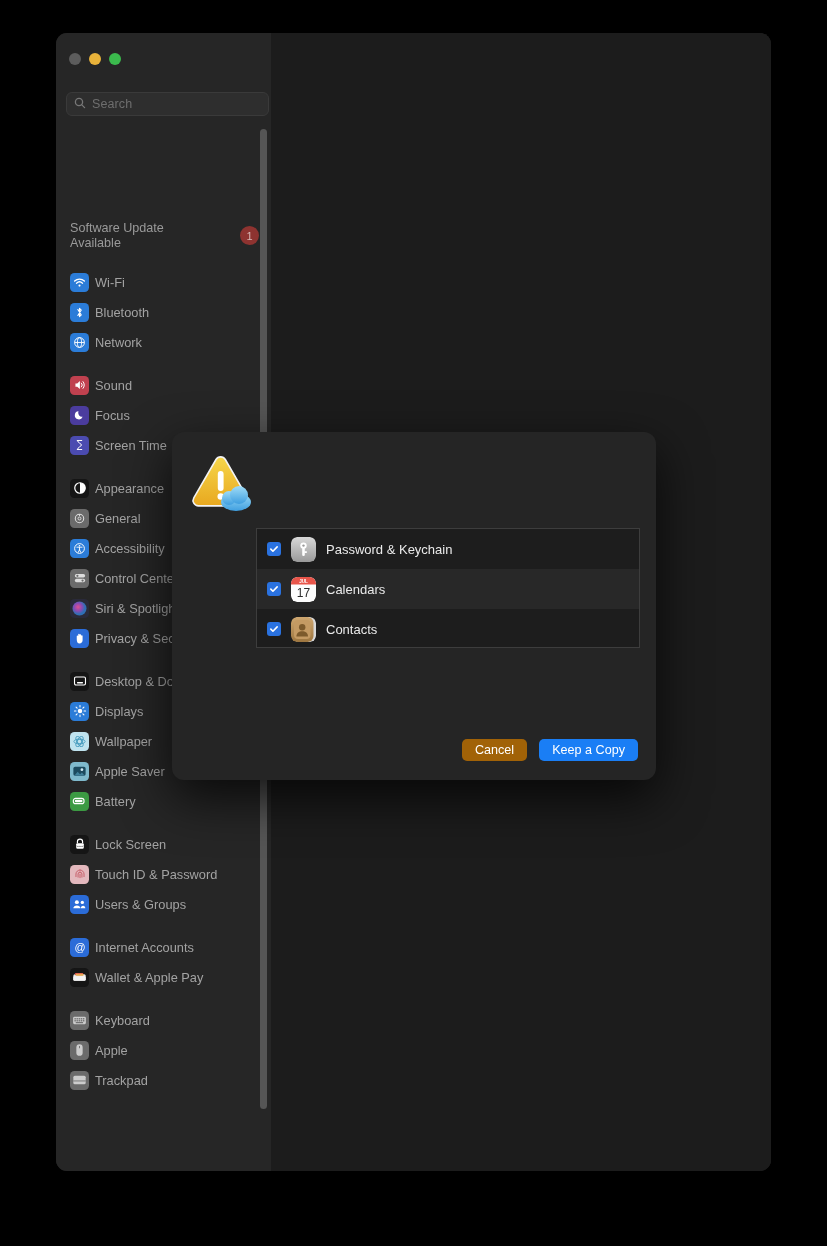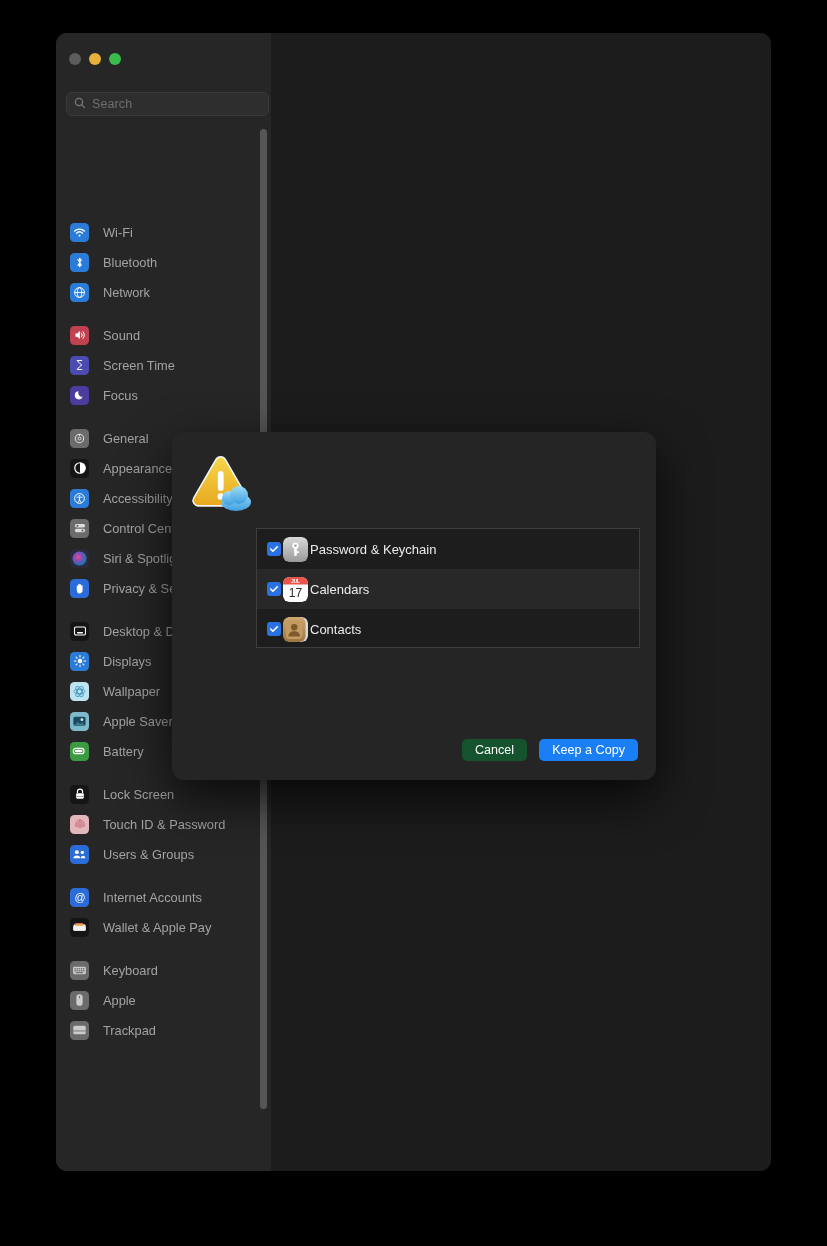--- a/index.html
+++ b/index.html
@@ -101,21 +101,21 @@
     font-weight: 500;
   }
 
   .nav-group { margin-bottom: 13px; }
 
   .nav-item {
     display: flex;
     align-items: center;
     height: 30px;
     padding-left: 14px;
-    gap: 14px;
+    gap: 6px;
     text-align: center;
   }
   .nav-item .lbl {
     color: #a3a3a3;
     font-size: 12.8px;
     white-space: nowrap;
   }
 
   
   .ico {
@@ -201,21 +201,21 @@
     height: 120px;
     border: 1px solid #3d3d3d;
     background: #1d1d1d;
     overflow: hidden;
   }
   .row {
     height: 40px;
     display: flex;
     align-items: center;
     padding-left: 10px;
-    gap: 2px;
+    gap: 10px;
   }
   .row.alt { background: #282828; }
 
   .chk {
     width: 14px; height: 14px;
     border-radius: 3px;
     background: #2a72e0;
     flex: 0 0 14px;
     display: flex;
     align-items: center;
@@ -249,21 +249,21 @@
     font-size: 12.6px;
     color: #ffffff;
     display: flex;
     align-items: center;
     justify-content: center;
     padding: 0 13px;
     border: none;
     font-family: "Liberation Sans", sans-serif;
     white-space: nowrap;
   }
-  .btn.cancel  { background: #14532d; }
+  .btn.cancel  { background: #a16207; }
   .btn.primary { background: #1a7ef5; }
 </style>
 </head>
 <body>
 
 <div id="window">
 
   <div id="sidebar">
 
     <div id="traffic-lights">
@@ -278,20 +278,24 @@
           <circle cx="5" cy="5" r="3.6" fill="none" stroke="#777" stroke-width="1.3"></circle>
           <line x1="7.6" y1="7.6" x2="10.6" y2="10.6" stroke="#777" stroke-width="1.3" stroke-linecap="round"></line>
         </svg>
       </span>
       <span class="ph">Search</span>
     </div>
 
     <div id="nav">
       <div class="nav-spacer-top"></div>
 
+      <div class="nav-update">
+        <span class="lbl">Software Update Available</span>
+        <span class="badge">1</span>
+      </div>
 
       <div class="nav-group">
         <div class="nav-item">
           <span class="ico" style="background:#2b7cd8">
             <svg width="13" height="13" viewBox="0 0 16 16">
                 <path d="M2 6.2a9 9 0 0 1 12 0" fill="none" stroke="#fff" stroke-width="1.7" stroke-linecap="round"></path>
                 <path d="M4.3 8.8a5.6 5.6 0 0 1 7.4 0" fill="none" stroke="#fff" stroke-width="1.7" stroke-linecap="round"></path>
                 <circle cx="8" cy="11.8" r="1.3" fill="#fff"></circle>
               </svg>
           </span>
@@ -321,56 +325,56 @@
         <div class="nav-item">
           <span class="ico" style="background:#c0414f">
             <svg width="13" height="12" viewBox="0 0 16 14">
                 <path d="M3 5h2.2L8.5 2v10L5.2 9H3z" fill="#fff"></path>
                 <path d="M10.4 4.6a3.4 3.4 0 0 1 0 4.8M12.3 2.8a6 6 0 0 1 0 8.4" fill="none" stroke="#fff" stroke-width="1.2" stroke-linecap="round"></path>
               </svg>
           </span>
           <span class="lbl">Sound</span>
         </div>
         <div class="nav-item">
+          <span class="ico" style="background:#4b3c9e">
+            <svg width="12" height="12" viewBox="0 0 16 16">
+                <path d="M11.5 10.4A5.2 5.2 0 0 1 6 3.1a5.4 5.4 0 1 0 5.5 7.3z" fill="#fff"></path>
+              </svg>
+          </span>
+          <span class="lbl">Focus</span>
+        </div>
+        <div class="nav-item">
           <span class="ico" style="background:#4b4bb0">
             <svg width="11" height="12" viewBox="0 0 12 16">
                 <path d="M3 2h6M3 14h6M3.4 2.4c0 3 5.2 3.4 5.2 5.6 0 2.2-5.2 2.6-5.2 5.6" fill="none" stroke="#fff" stroke-width="1.3" stroke-linecap="round"></path>
               </svg>
           </span>
           <span class="lbl">Screen Time</span>
         </div>
-        <div class="nav-item">
-          <span class="ico" style="background:#4b3c9e">
-            <svg width="12" height="12" viewBox="0 0 16 16">
-                <path d="M11.5 10.4A5.2 5.2 0 0 1 6 3.1a5.4 5.4 0 1 0 5.5 7.3z" fill="#fff"></path>
-              </svg>
-          </span>
-          <span class="lbl">Focus</span>
-        </div>
       </div>
 
       <div class="nav-group">
+        <div class="nav-item">
+          <span class="ico" style="background:#151515">
+            <svg width="14" height="14" viewBox="0 0 16 16">
+                <circle cx="8" cy="8" r="6" fill="none" stroke="#fff" stroke-width="1.4"></circle>
+                <path d="M8 2a6 6 0 0 1 0 12z" fill="#fff"></path>
+              </svg>
+          </span>
+          <span class="lbl">Appearance</span>
+        </div>
         <div class="nav-item">
           <span class="ico" style="background:#6b6b6b">
             <svg width="13" height="13" viewBox="0 0 16 16">
                 <circle cx="8" cy="8" r="5.2" fill="none" stroke="#ddd" stroke-width="1.3"></circle>
                 <circle cx="8" cy="8" r="1.8" fill="none" stroke="#ddd" stroke-width="1.2"></circle>
                 <line x1="8" y1="2.8" x2="8" y2="5" stroke="#ddd" stroke-width="1.2"></line>
               </svg>
           </span>
           <span class="lbl">General</span>
-        </div>
-        <div class="nav-item">
-          <span class="ico" style="background:#151515">
-            <svg width="14" height="14" viewBox="0 0 16 16">
-                <circle cx="8" cy="8" r="6" fill="none" stroke="#fff" stroke-width="1.4"></circle>
-                <path d="M8 2a6 6 0 0 1 0 12z" fill="#fff"></path>
-              </svg>
-          </span>
-          <span class="lbl">Appearance</span>
         </div>
         <div class="nav-item">
           <span class="ico" style="background:#2b7cd8">
             <svg width="13" height="13" viewBox="0 0 16 16">
                 <circle cx="8" cy="8" r="6" fill="none" stroke="#fff" stroke-width="1.2"></circle>
                 <circle cx="8" cy="4.6" r="1" fill="#fff"></circle>
                 <path d="M4.8 6.4h6.4M8 6.8v3M8 9.8l-1.7 3M8 9.8l1.7 3" stroke="#fff" stroke-width="1.1" stroke-linecap="round" fill="none"></path>
               </svg>
           </span>
           <span class="lbl">Accessibility</span>

